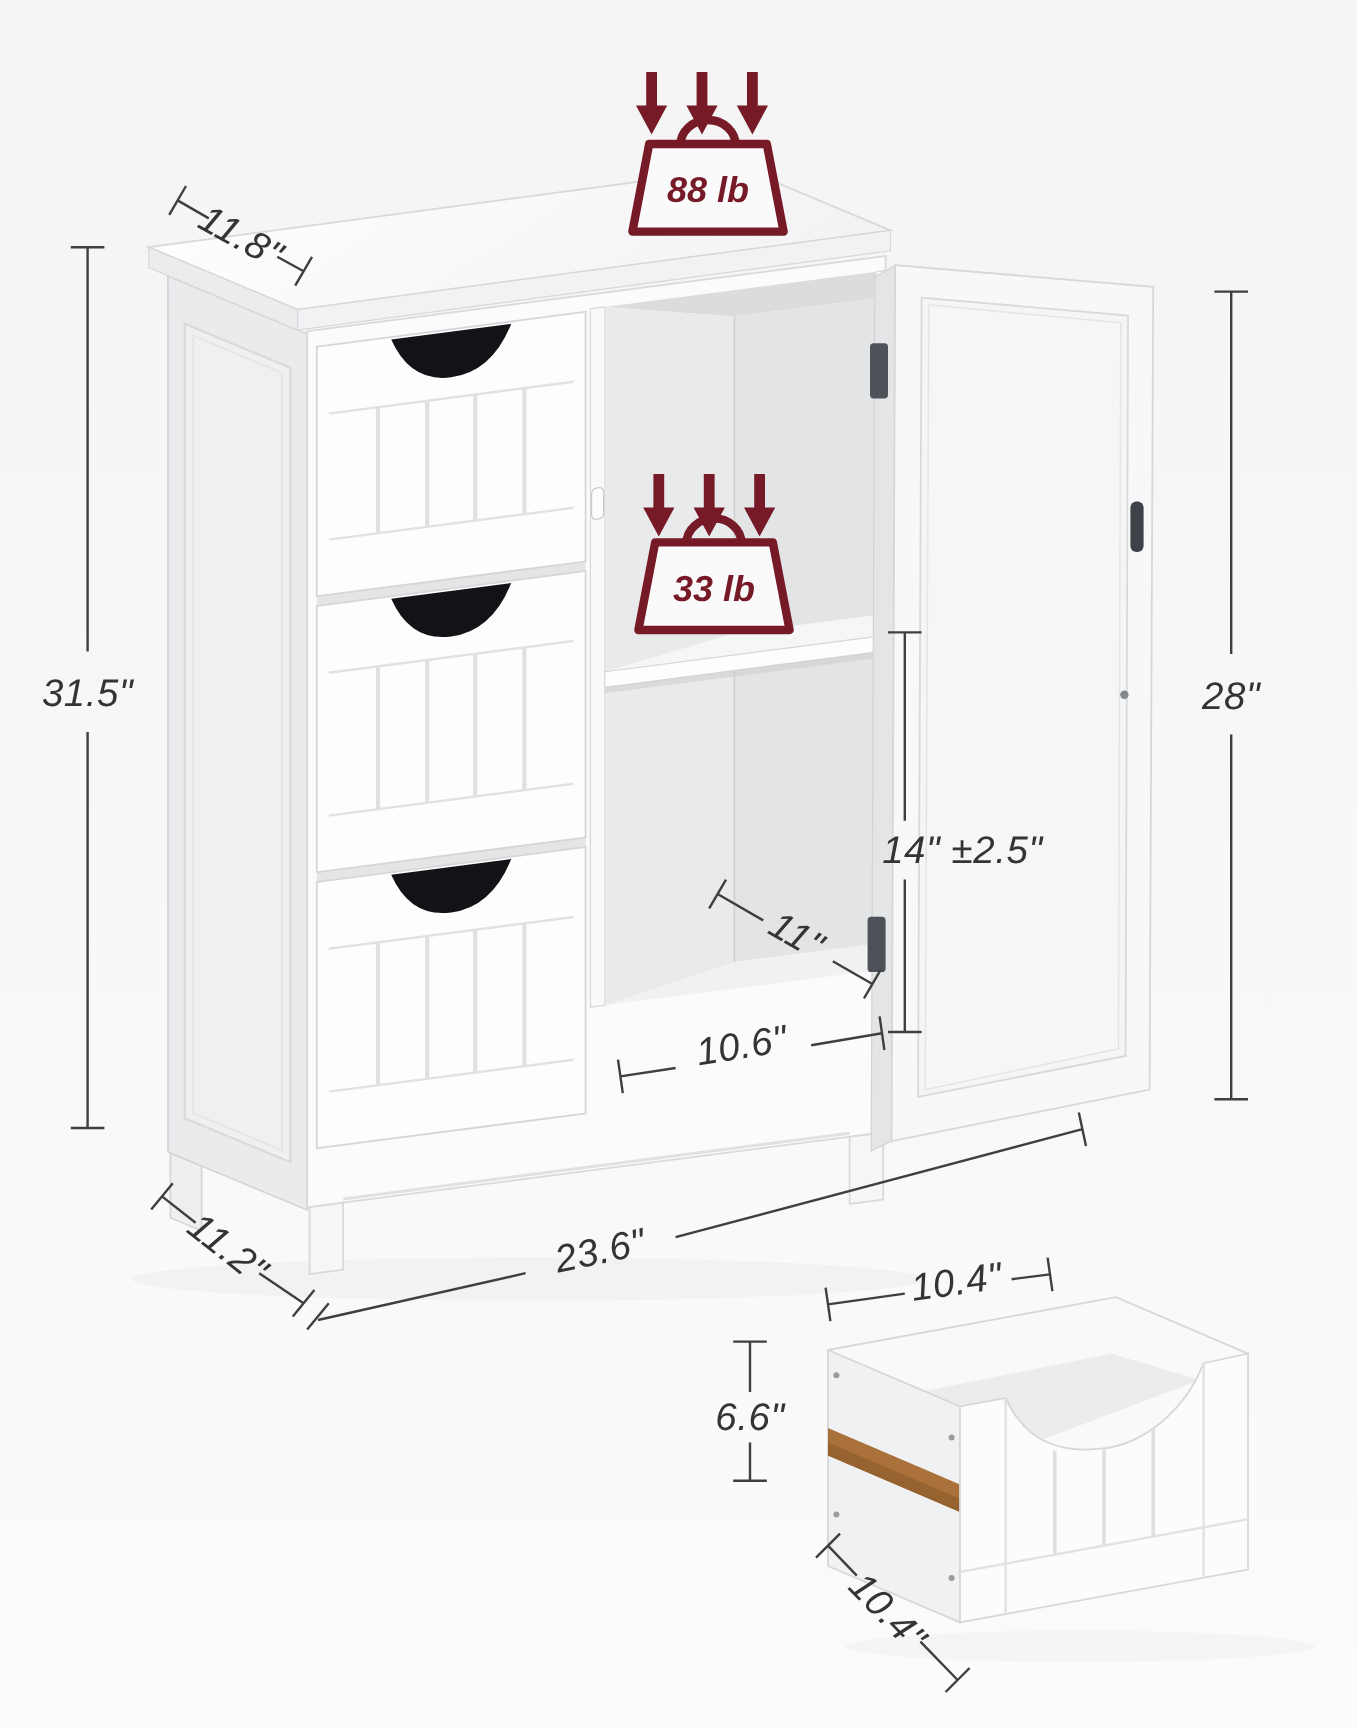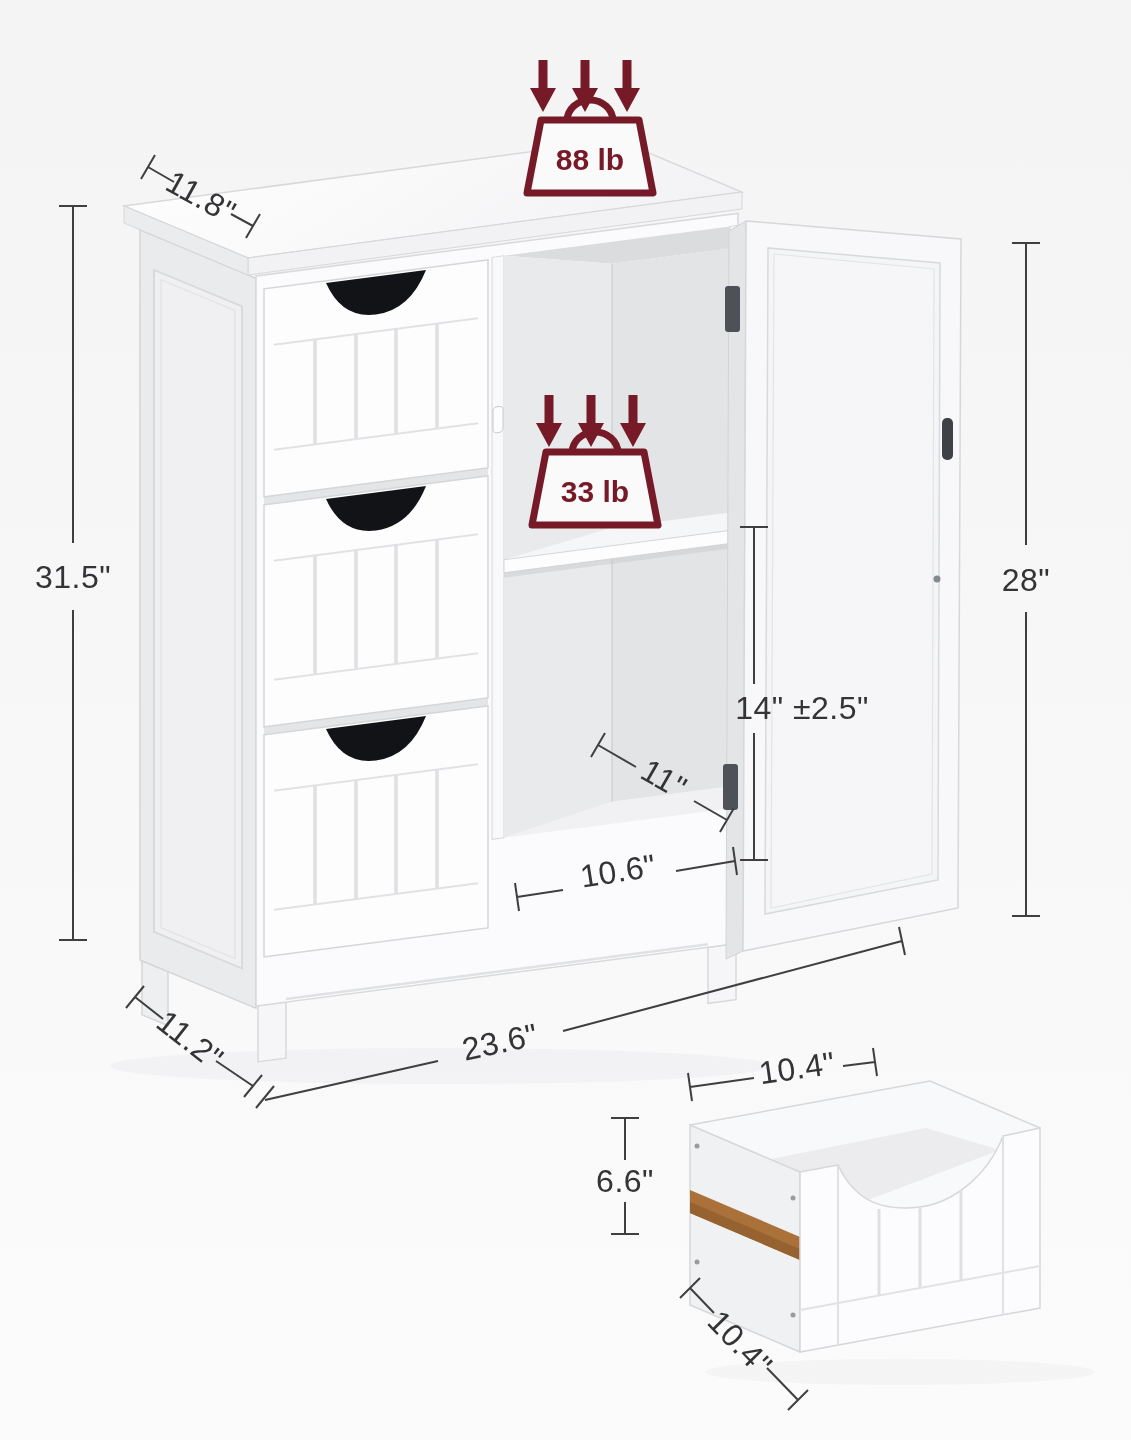--- a/index.html
+++ b/index.html
@@ -1,16 +1,16 @@
 <!DOCTYPE html>
 <html><head>
 <meta charset="utf-8">
 <style>
   html,body{margin:0;padding:0;background:#f5f5f6;}
-  .stage{width:1131px;height:1440px;position:relative;overflow:hidden;}
+  .stage{width:1131px;height:1440px;position:relative;overflow:hidden;font-style:italic;}
   svg{display:block;}
   text{font-family:"Liberation Sans","DejaVu Sans",sans-serif;}
   .dimline{stroke:#3f3f41;stroke-width:2;fill:none;stroke-linecap:butt;}
   .dimtext{fill:#343437;font-size:32px;text-anchor:middle;dominant-baseline:central;letter-spacing:.5px;}
   .badge-text{font-size:30px;font-weight:bold;text-anchor:middle;dominant-baseline:central;}
   .panelline{fill:none;}
 </style>
 </head>
 <body>
 

